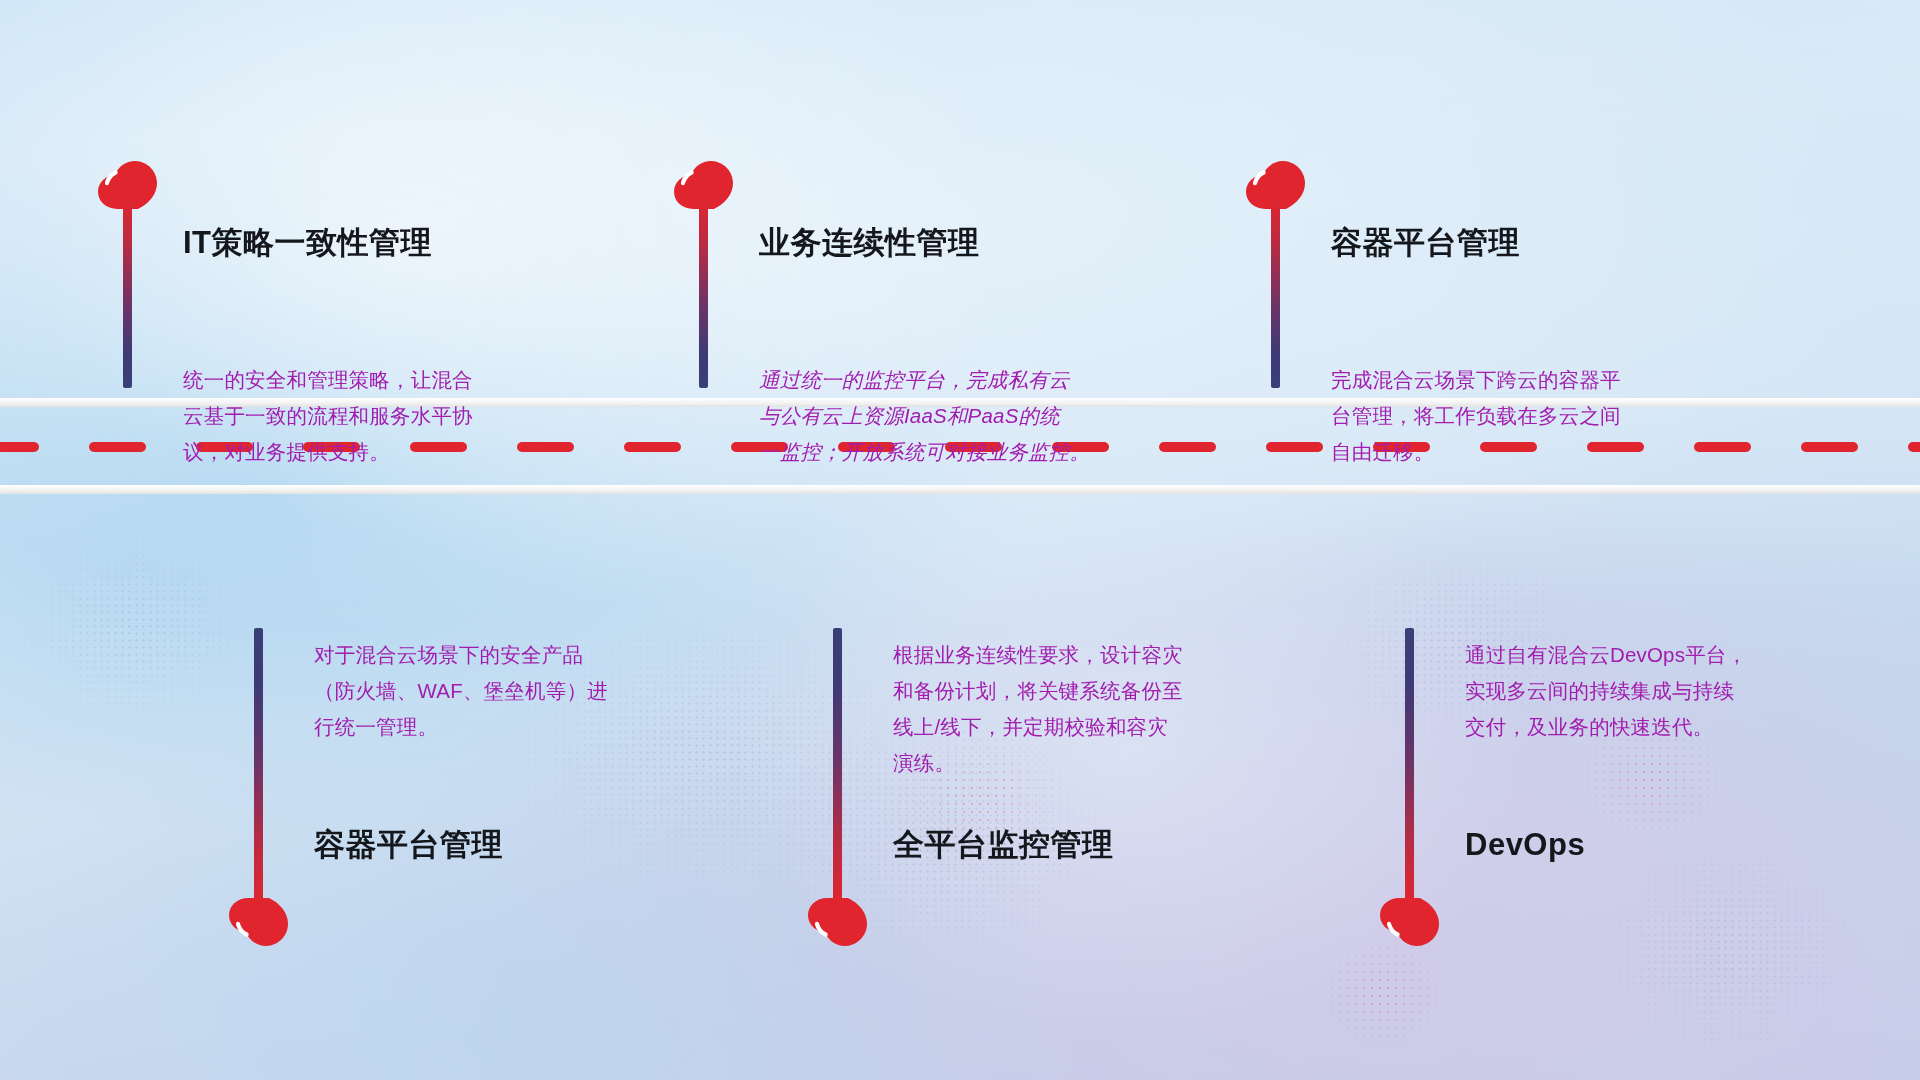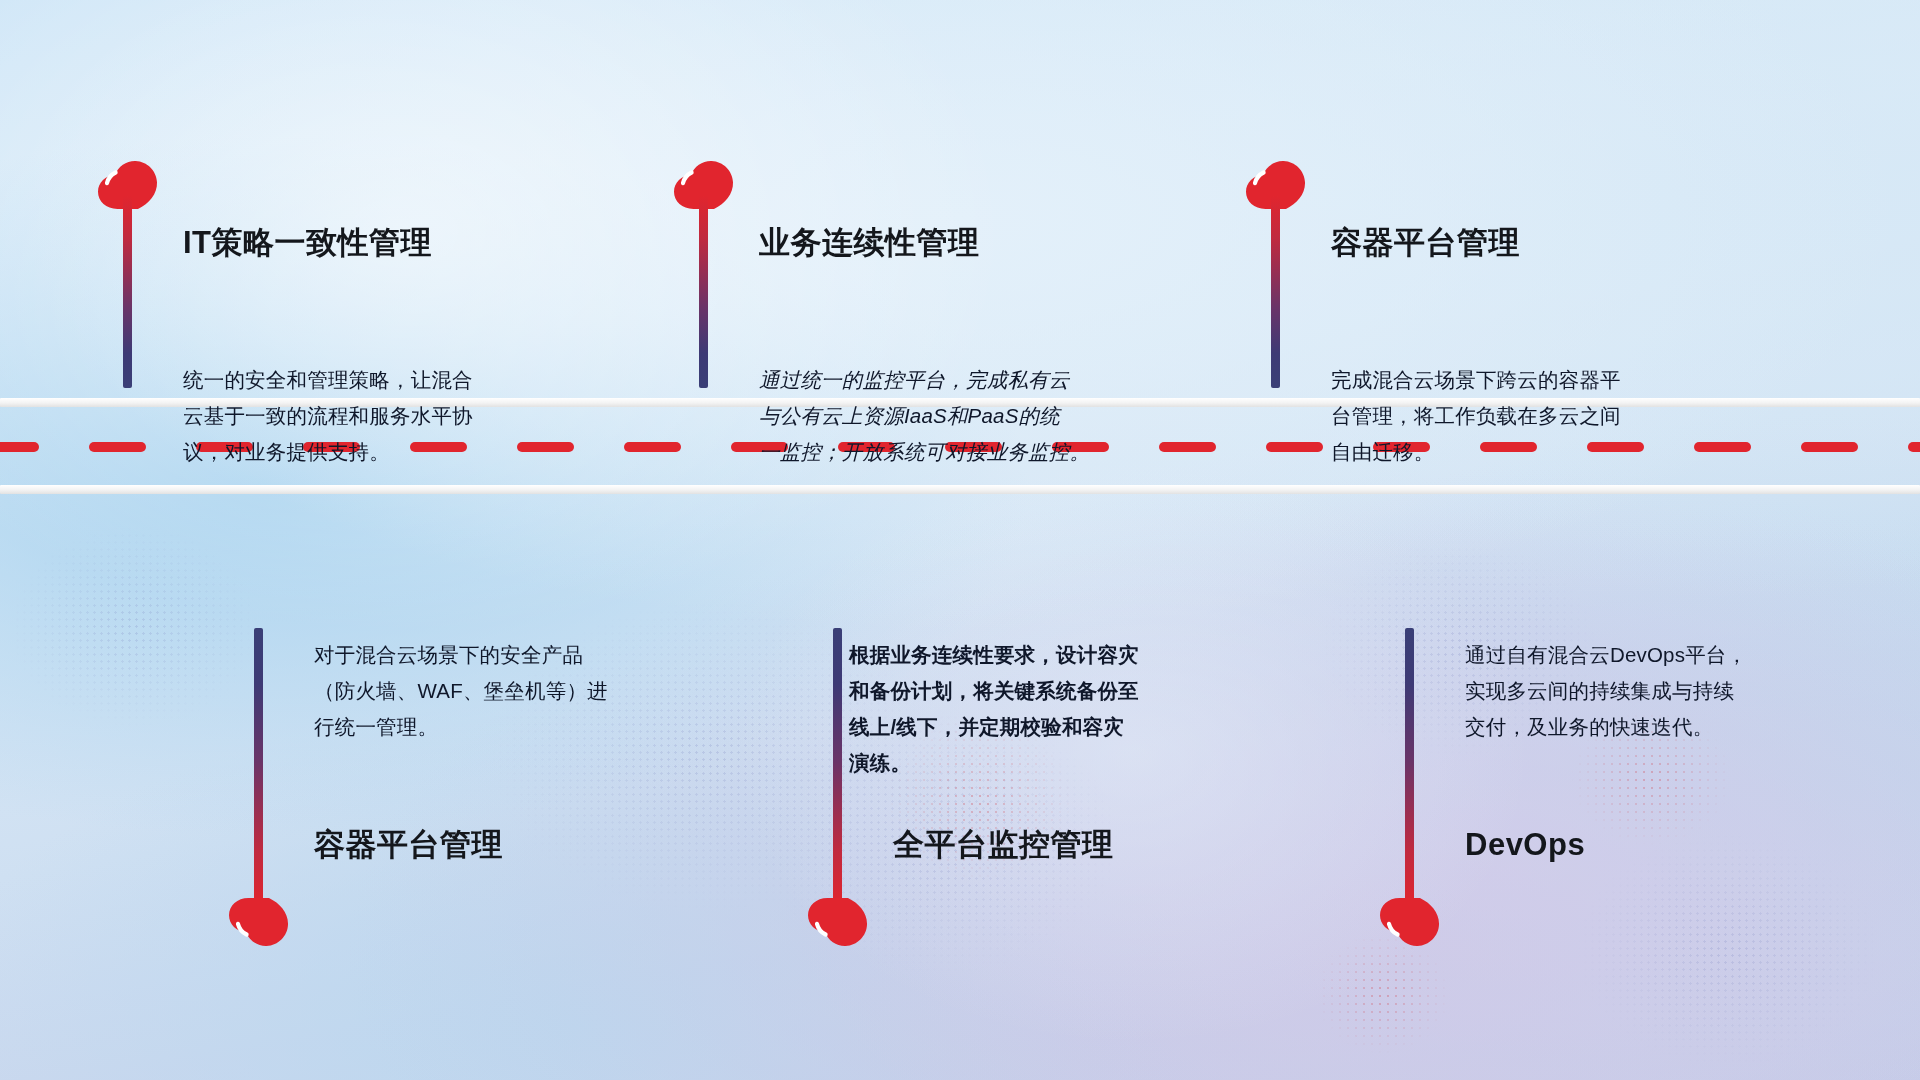--- a/index.html
+++ b/index.html
@@ -103,21 +103,21 @@
     font-weight:700;
     color:#14171c;
     letter-spacing:.5px;
     white-space:nowrap;
     line-height:1.1;
   }
   .body {
     position:absolute;
     font-size:20.5px;
     line-height:36px;
-    color:#0f172a;
+    color:#a21caf;
     letter-spacing:.2px;
     white-space:pre-line;
   }
 </style>
 </head>
 <body>
 
 <div id="bg">
   <div class="bg-base"></div>
   <div class="bg-glow-a"></div>
@@ -212,21 +212,21 @@
   </div>
 
   <div class="col">
     <div class="stem stem-up" style="left:833px; top:628px; height:278px;"></div>
     <div class="cloud cloud-flip" style="left:807px; top:897px;">
       <svg viewBox="0 0 62 50" xmlns="http://www.w3.org/2000/svg">
         <path d="M20.5 49C9.2 49 1 41.4 1 31.8 1 22.6 8.6 15.3 18 15.1 21.2 6.3 29.6 0.8 38.6 1.1 50.2 1.5 59.5 10.9 60 22.3c0.5 11.6-8 21.4-19 26.7z" fill="#e1252e"></path>
         <path d="M18.6 12.5c-4.4 2.1-7.4 5.9-8.6 10.6" fill="none" stroke="#ffffff" stroke-width="4.2" stroke-linecap="round"></path>
       </svg>
     </div>
-    <div class="body" style="left:849px; top:637px; width:440px;font-weight:bold;">根据业务连续性要求，设计容灾
+    <div class="body" style="left:893px; top:637px; width:440px;">根据业务连续性要求，设计容灾
 和备份计划，将关键系统备份至
 线上/线下，并定期校验和容灾
 演练。</div>
     <div class="heading" style="left:893px; top:828px;">全平台监控管理</div>
   </div>
 
   <div class="col">
     <div class="stem stem-up" style="left:1405px; top:628px; height:278px;"></div>
     <div class="cloud cloud-flip" style="left:1379px; top:897px;">
       <svg viewBox="0 0 62 50" xmlns="http://www.w3.org/2000/svg">

